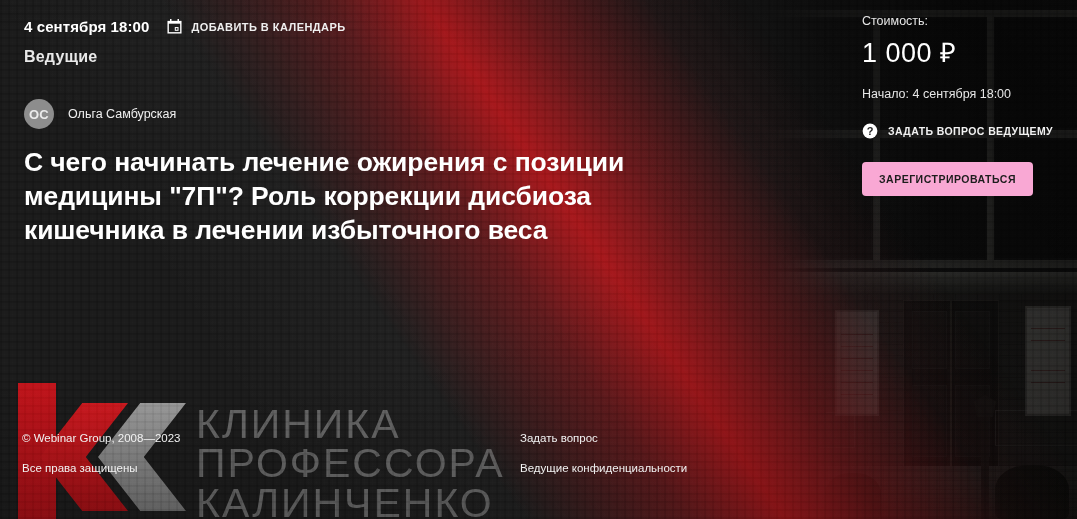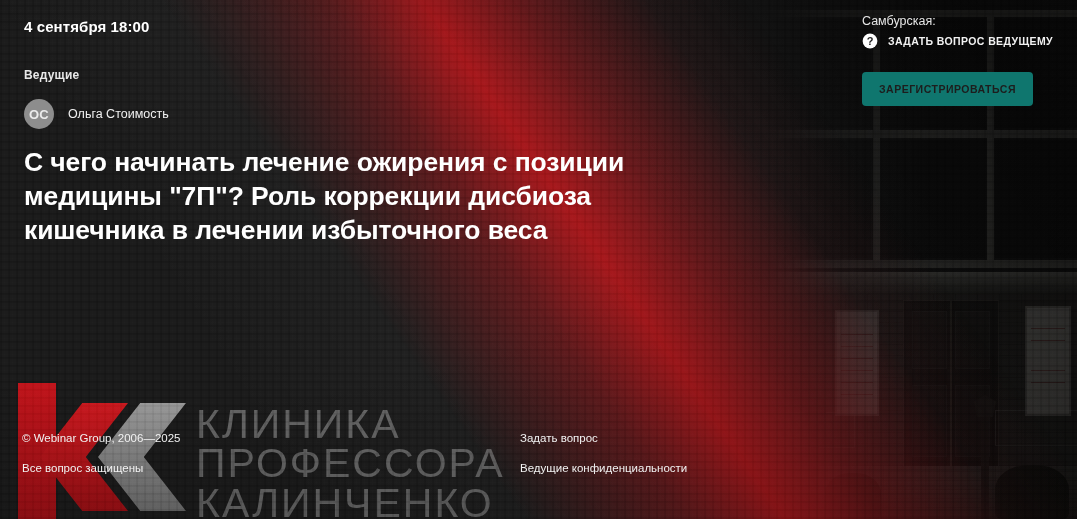--- a/index.html
+++ b/index.html
@@ -187,22 +187,22 @@
     display:flex; align-items:center; gap:9px;
     cursor:pointer;
   }
   .cal-icon { width:15px; height:15px; display:block; }
   .cal-label {
     font-size:11px; font-weight:bold; color:#efefef;
     letter-spacing:0.45px; text-transform:uppercase;
   }
 
   .hosts-label {
-    position:absolute; left:24px; top:68px;
-    font-size:12px; font-weight:bold; color:#e9e9e9; letter-spacing:0.2px;
+    position:absolute; left:24px; top:48px;
+    font-size:16px; font-weight:bold; color:#e9e9e9; letter-spacing:0.2px;
   }
   .host-row {
     position:absolute; left:24px; top:99px;
     display:flex; align-items:center; gap:14px;
   }
   .avatar {
     width:30px; height:30px; border-radius:50%;
     background:#8d8d8d;
     display:flex; align-items:center; justify-content:center;
     font-size:13px; font-weight:bold; color:#ebebeb; letter-spacing:0.3px;
@@ -227,21 +227,21 @@
     display:flex; align-items:center; gap:10px;
     margin-bottom:21px; cursor:pointer;
   }
   .side-icon { width:16px; height:16px; flex:none; display:block; }
   .side-action-label {
     font-size:10.5px; font-weight:bold; color:#f2f2f2;
     letter-spacing:0.4px; text-transform:uppercase; white-space:nowrap;
   }
   .register-btn {
     display:inline-block;
-    background:#0f766e; color:#1d1d1d;
+    background:#f9a8d4; color:#1d1d1d;
     font-size:10.5px; font-weight:bold; letter-spacing:0.5px;
     text-transform:uppercase;
     padding:11px 17px; border:none; border-radius:4px;
     cursor:pointer; margin-top:2px;
     font-family:"Liberation Sans", sans-serif;
   }
 
   
   .footer-col-a { position:absolute; left:22px; top:432px; }
   .footer-col-b { position:absolute; left:484px; top:432px; }
@@ -327,49 +327,64 @@
       <div>ПРОФЕССОРА</div>
       <div>КАЛИНЧЕНКО</div>
     </div>
   </div>
 
   <div class="bg-mesh"></div>
   <div class="bg-vignette"></div>
 
   <div class="datebar">
     <div class="date-text">4 сентября 18:00</div>
+    <div class="cal-btn">
+      <span>
+        <svg class="cal-icon" viewBox="0 0 16 16" aria-hidden="true">
+          <rect x="3.2" y="0" width="1.6" height="3" fill="#ffffff"></rect>
+          <rect x="11.2" y="0" width="1.6" height="3" fill="#ffffff"></rect>
+          <rect x="0.5" y="2" width="15" height="13.5" fill="#ffffff"></rect>
+          <rect x="2" y="5" width="12" height="9" fill="#1d1d1d"></rect>
+          <rect x="8.3" y="8.6" width="4" height="4" fill="#ffffff"></rect>
+          <rect x="9.4" y="9.7" width="1.8" height="1.8" fill="#1d1d1d"></rect>
+        </svg>
+      </span>
+      <span class="cal-label">ДОБАВИТЬ В КАЛЕНДАРЬ</span>
+    </div>
   </div>
 
   <div class="hosts-label">Ведущие</div>
   <div class="host-row">
     <div class="avatar">ОС</div>
-    <div class="host-name">Ольга Стоимость</div>
+    <div class="host-name">Ольга Самбурская</div>
   </div>
 
   <div class="webinar-title">С чего начинать лечение ожирения с позиции медицины "7П"? Роль коррекции дисбиоза кишечника в лечении избыточного веса</div>
 
   <div class="sidebar">
-    <div class="price-label">Самбурская:</div>
+    <div class="price-label">Стоимость:</div>
+    <div class="price-value">1 000 ₽</div>
+    <div class="start-text">Начало: 4 сентября 18:00</div>
 
     <div class="side-action">
       <span>
         <svg class="side-icon" viewBox="0 0 16 16" aria-hidden="true">
           <circle cx="8" cy="8" r="7.4" fill="#ffffff"></circle>
           <text x="8" y="11.9" text-anchor="middle" font-family="Liberation Sans, sans-serif" font-size="11" font-weight="bold" fill="#1d1d1d">?</text>
         </svg>
       </span>
       <span class="side-action-label">ЗАДАТЬ ВОПРОС ВЕДУЩЕМУ</span>
     </div>
 
 
     <button class="register-btn">ЗАРЕГИСТРИРОВАТЬСЯ</button>
   </div>
 
   <div class="footer-col-a">
-    <div class="footer-line">© Webinar Group, 2006—2025</div>
-    <div class="footer-line">Все вопрос защищены</div>
+    <div class="footer-line">© Webinar Group, 2008—2023</div>
+    <div class="footer-line">Все права защищены</div>
   </div>
   <div class="footer-col-b">
     <a class="footer-link">Задать вопрос</a>
     <a class="footer-link">Ведущие конфиденциальности</a>
   </div>
 
 </div>
 
 </body></html>

